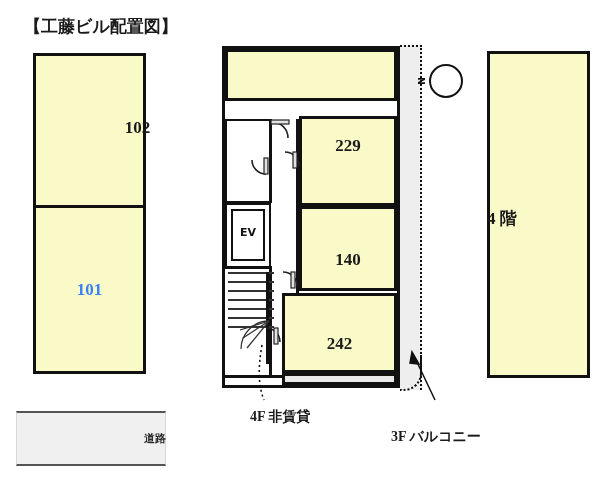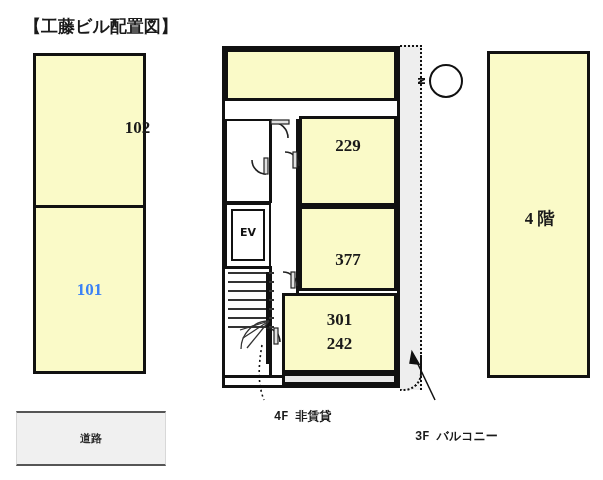--- a/index.html
+++ b/index.html
@@ -92,40 +92,40 @@
     background: #f0f0f0;
     border-top: 2px solid #555;
     border-bottom: 2px solid #555;
     border-left: 1px solid #d8d8d8;
     border-right: 1px solid #d8d8d8;
     box-sizing: border-box;
   }
   #road-label {
     position: absolute;
     left: 16px; top: 431px; width: 150px;
-    text-align: center;
+    text-align: right;
     font-family: "DejaVu Sans", "Liberation Sans", sans-serif;
     font-size: 11px; font-weight: bold; color: #2a2a2a;
   }
 
   
   #right-building {
     position: absolute;
     left: 487px;
     top: 51px;
     width: 103px;
     height: 327px;
     background: #fafac8;
     border: 3px solid #111111;
     box-sizing: border-box;
   }
   #label-4kai {
     position: absolute;
     left: 487px; top: 207px; width: 105px;
-    text-align: center;
+    text-align: left;
     font-size: 17px; font-weight: bold; color: #1a1a1a;
   }
 
   
   #center-outer {
     position: absolute;
     left: 222px;
     top: 46px;
     width: 178px;
     height: 342px;
@@ -282,26 +282,25 @@
     font-family: "DejaVu Sans", "Liberation Sans", sans-serif;
     font-size: 9px;
     font-weight: bold;
     color: #111;
     transform: rotate(-90deg);
   }
 
   
   .annot {
     position: absolute;
-    font-family: Liberation Mono, monospace;
-    font-size: 12px;
+    font-family: Liberation Serif, serif;
+    font-size: 14px;
     font-weight: bold;
     color: #1a1a1a;
     white-space: nowrap;
-    margin-left: 24px;
   }
   #annot-4f { left: 250px; top: 408px; }
   #annot-3f { left: 391px; top: 428px; }
 
   svg.overlay {
     position: absolute;
     left: 0; top: 0;
     width: 603px; height: 480px;
     pointer-events: none;
   }
@@ -330,24 +329,23 @@
   <div id="center-outer">
 
     <div id="core-shell"></div>
 
     <div class="unit" id="u305-ext"></div>
 
     <div class="unit" id="u303"></div>
     <div class="room-num" style="left:77px; top:88px; width:98px;">229</div>
 
     <div class="unit" id="u302"></div>
-    <div class="room-num" style="left:77px; top:202px; width:98px;">377</div>
+    <div class="room-num" style="left:77px; top:202px; width:98px;">140</div>
 
     <div class="unit" id="u301"></div>
-    <div class="room-num" style="left:60px; top:262px; width:115px;">301</div>
     <div class="room-num" style="left:60px; top:286px; width:115px;">242</div>
 
     <div id="nonrental"></div>
 
     <div id="small-room"></div>
 
     <div id="ev-outer"></div>
     <div id="ev-inner"></div>
     <div id="ev-label">EV</div>
 

